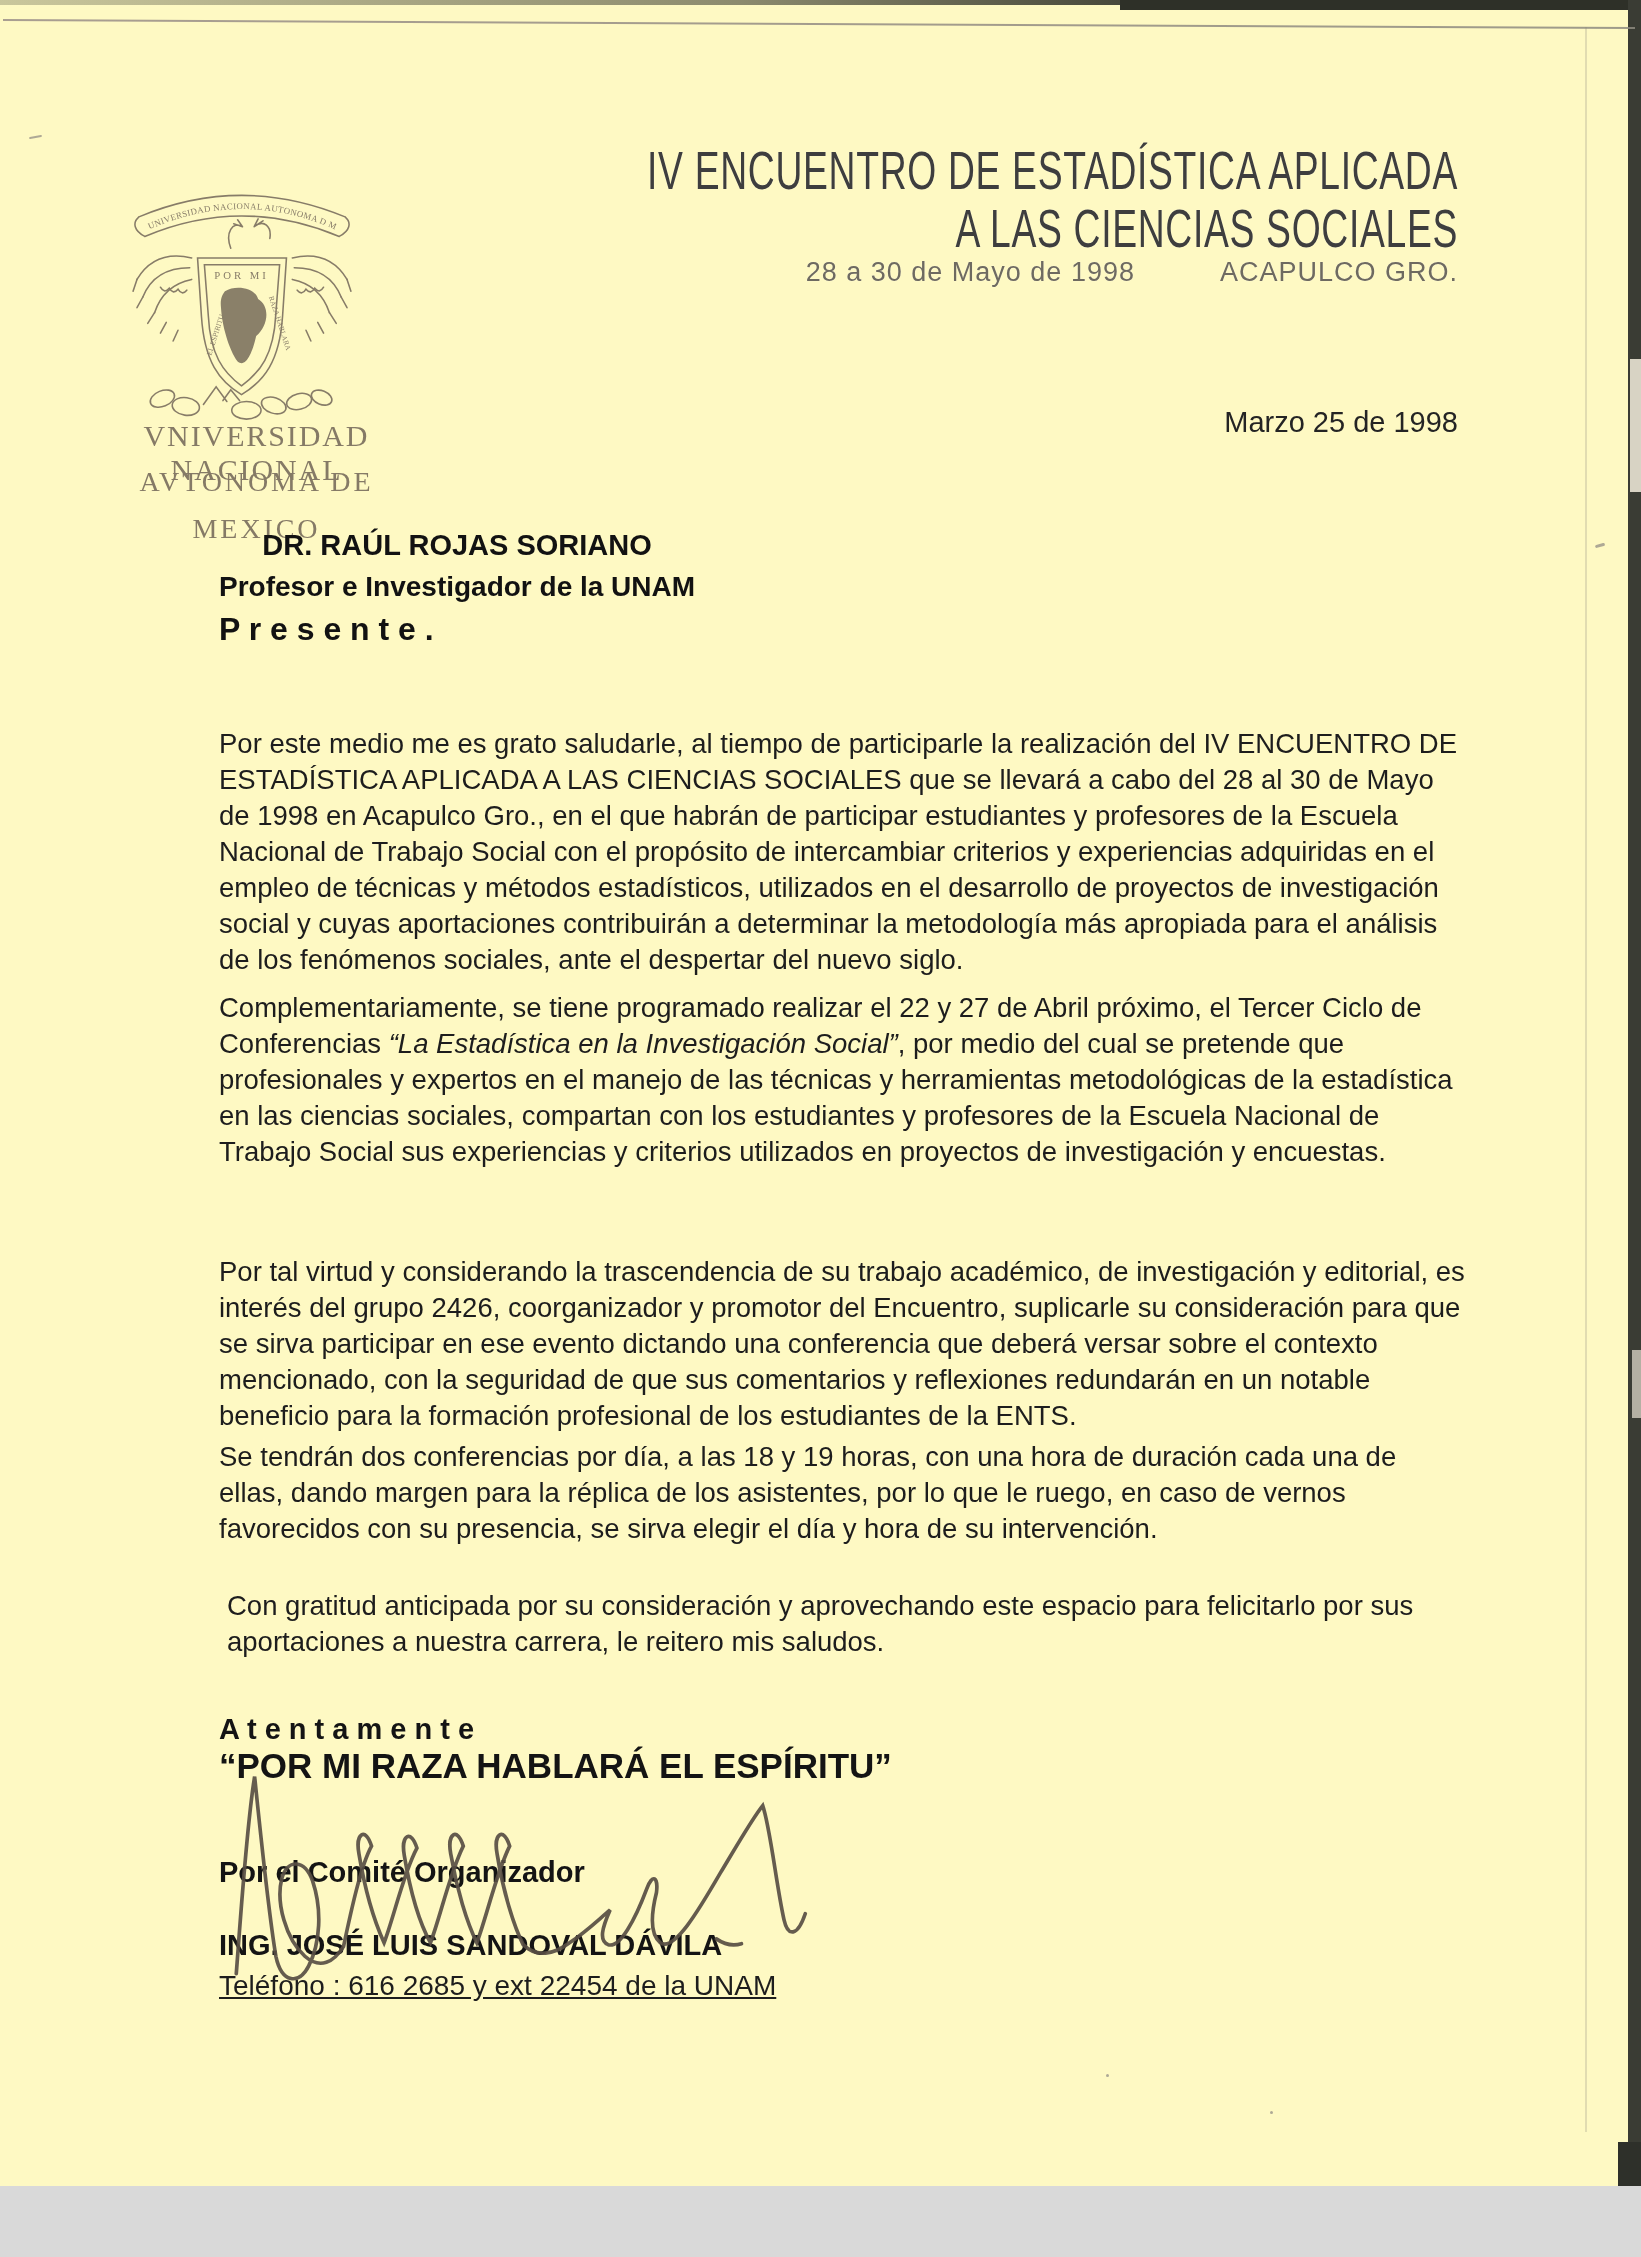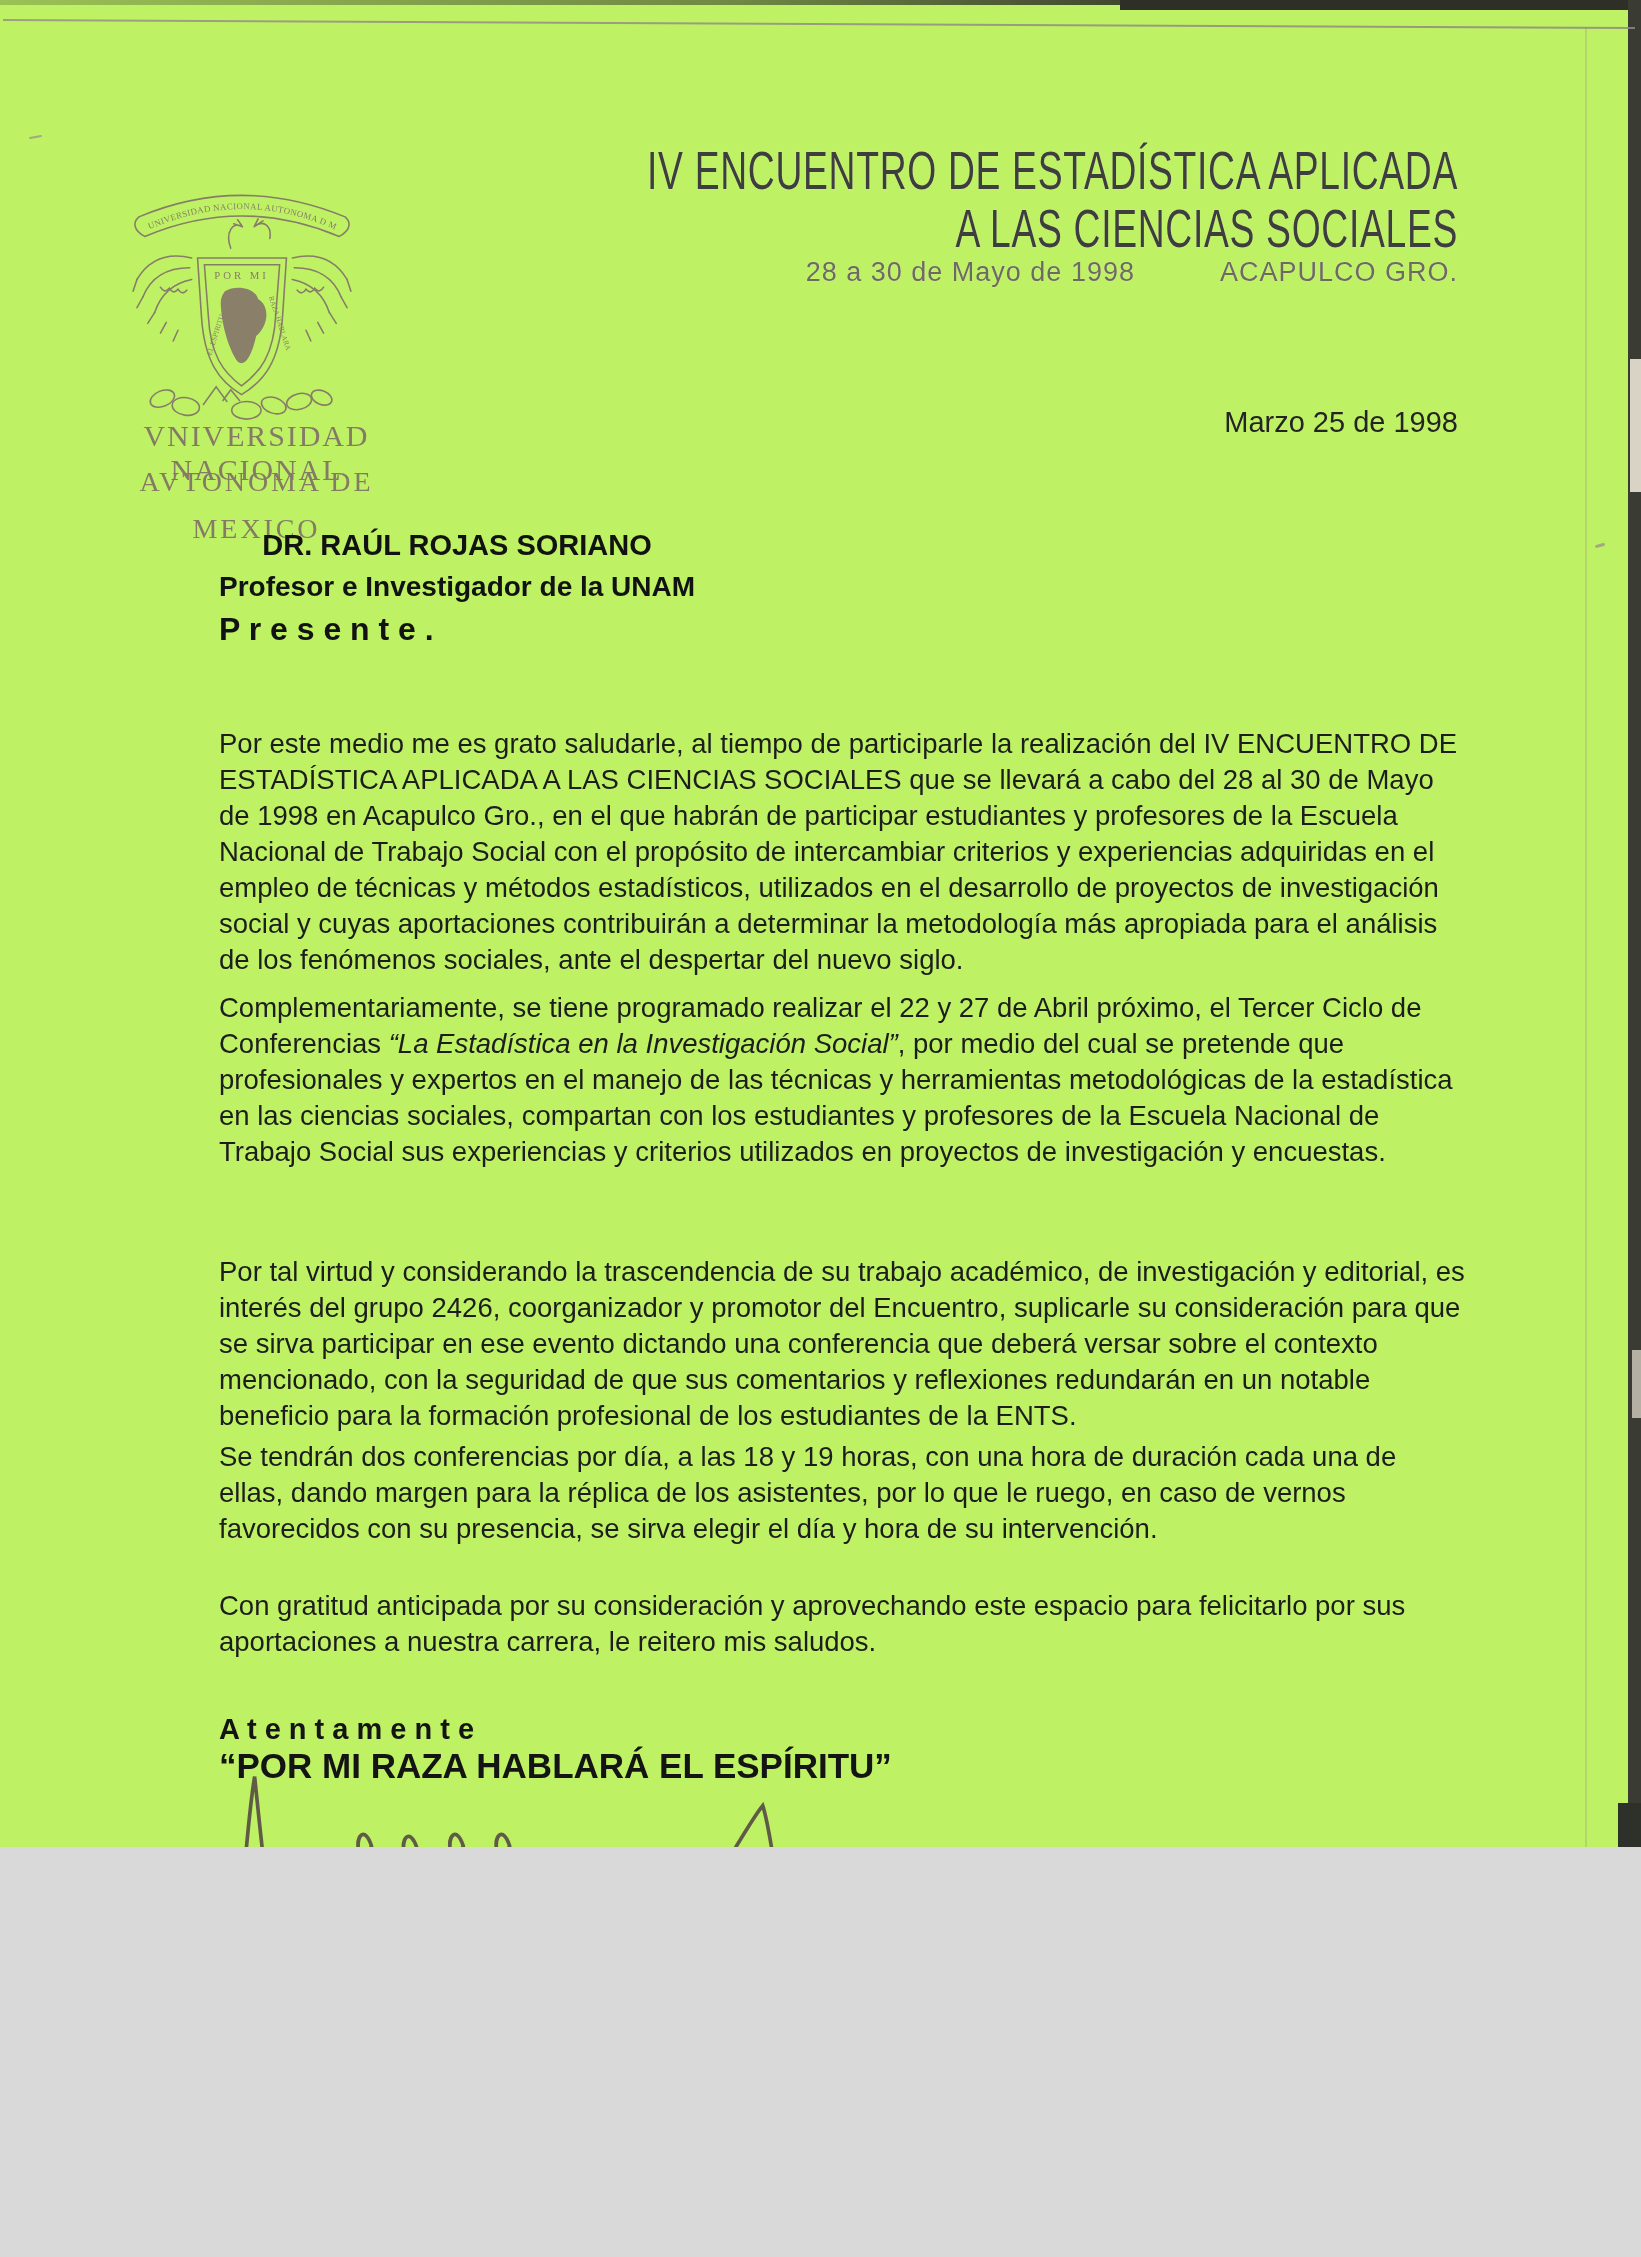--- a/index.html
+++ b/index.html
@@ -1,18 +1,18 @@
 <!DOCTYPE html>
 <html><head>
 <meta charset="utf-8">
 <style>
   html,body{margin:0;padding:0;background:#d9d9d9;}
   .page{
-    position:relative; width:1641px; height:1847px; margin:0 auto;
-    background:#bef264; overflow:hidden;
+    position:relative; width:1641px; height:2186px; margin:0 auto;
+    background:#fef9c3; overflow:hidden;
     font-family:"Liberation Sans", sans-serif; color:#1c1c1c;
   }
   
   .edge-top{position:absolute;left:0;top:0;width:1641px;height:4.8px;
     background:linear-gradient(90deg, rgba(46,48,40,.25) 0%, rgba(46,48,40,.55) 45%, rgba(46,48,40,.9) 70%, #2e3028 100%);}
   .edge-top-right{position:absolute;left:1120px;top:0;width:521px;height:9.7px;background:#2e3028;}
   .edge-right{position:absolute;right:0;top:0;width:13.5px;height:2257px;background:#3a3c34;}
   .edge-patch-a{position:absolute;right:0;top:359px;width:10.6px;height:133px;background:#d8d3c4;}
   .edge-patch-b{position:absolute;right:0;top:1350px;width:8.7px;height:68px;background:#b4b0a3;}
   .corner-br{position:absolute;right:0;bottom:0;width:23px;height:44px;background:#2e302a;}
@@ -48,21 +48,21 @@
   .org-name .l3{position:absolute;left:0;top:94px;width:100%;font-size:28px;letter-spacing:2.9px;}
   
   .date-line{position:absolute;right:183px;top:406px;font-size:29px;color:#242424;}
   .recipient{position:absolute;left:219px;top:524px;line-height:42px;color:#121212;}
   .recipient .name{font-size:29px;font-weight:bold;text-align:center;}
   .recipient .rtitle{font-size:28px;font-weight:bold;}
   .recipient .salutation{font-size:32px;font-weight:bold;}
   
   .para{position:absolute;left:219px;width:1247px;font-size:27.5px;line-height:36px;color:#1d1d1d;text-align:left;}
   .para .it{font-style:italic;}
-  .p1{top:686px;margin-top:40px;} .p2{top:990px;} .p3{top:1214px;margin-top:40px;} .p4{top:1439px;} .p5{top:1588px;}
+  .p1{top:686px;margin-top:40px;} .p2{top:990px;} .p3{top:1214px;margin-top:40px;} .p4{top:1439px;} .p5{top:1588px;margin-left:8px;}
   
   .closing-line{position:absolute;left:219px;color:#141414;font-weight:bold;}
   .atentamente{top:1713px;font-size:29px;}
   .motto{top:1746px;font-size:35px;}
   .committee{top:1856px;font-size:29px;}
   .signature{position:absolute;left:214px;top:1765px;width:628px;height:227px;z-index:3;pointer-events:none;}
   .signer-name{position:absolute;left:219px;top:1929px;font-size:29px;font-weight:bold;color:#141414;z-index:2;}
   .signer-phone{position:absolute;left:219px;top:1970px;font-size:28px;color:#1d1d1d;text-decoration:underline;}
 </style>
 </head>

